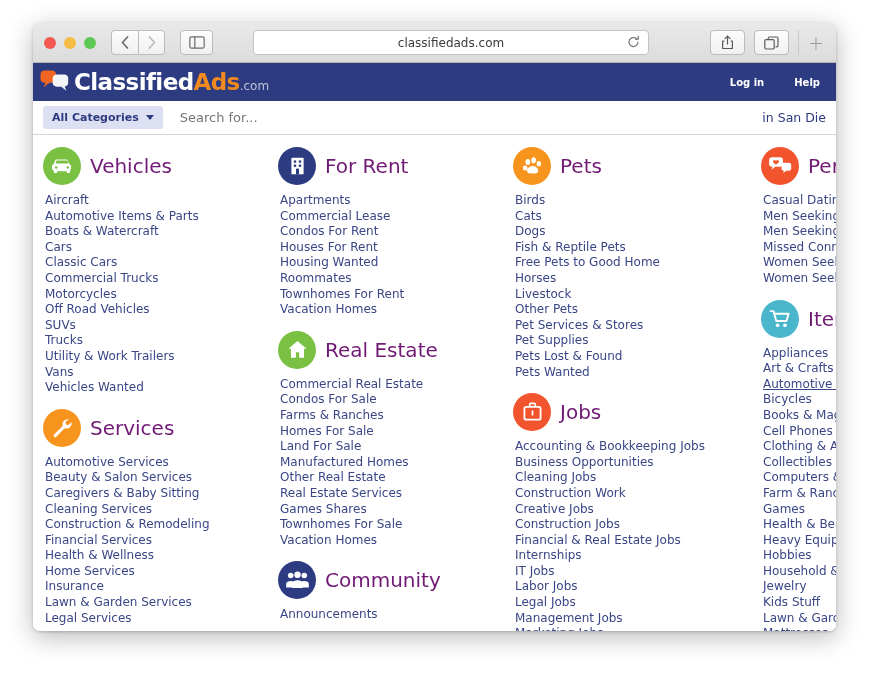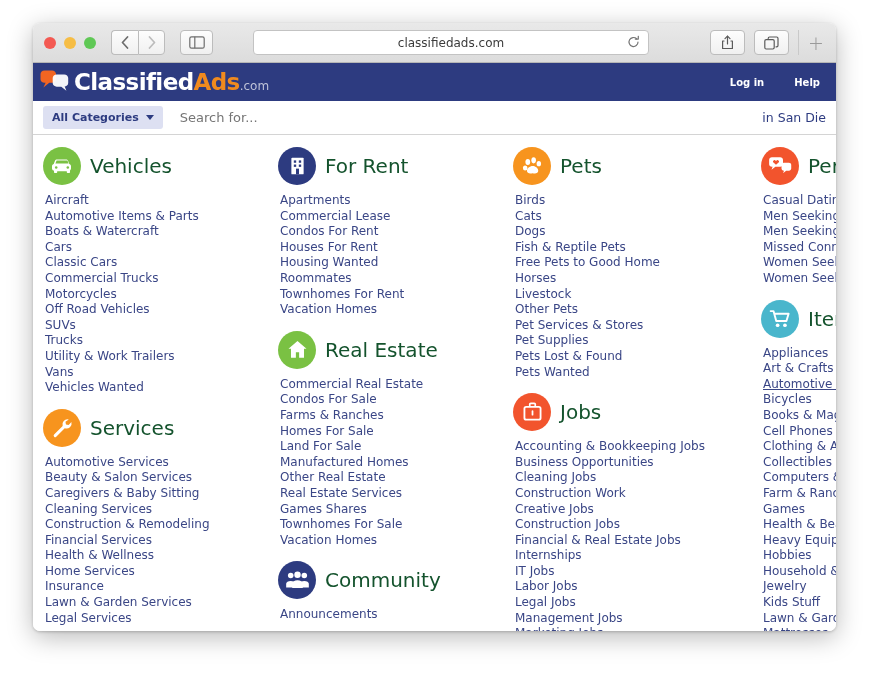--- a/index.html
+++ b/index.html
@@ -155,21 +155,21 @@
   .cat-head {
     display: flex; align-items: center; gap: 9px;
     margin-bottom: 7px;
   }
   .cat-icon {
     width: 38px; height: 38px; border-radius: 50%;
     display: flex; align-items: center; justify-content: center;
     flex: 0 0 38px;
   }
   .cat-title {
-    font-size: 20px; color: #14532d; font-weight: normal;
+    font-size: 20px; color: #701a75; font-weight: normal;
     white-space: nowrap;
   }
   .cat-list { list-style: none; margin: 0; padding: 0 0 0 2px; }
   .cat-list li { margin: 0; padding: 0; line-height: 14.6px; }
   .cat-list a {
     font-size: 12px; color: #3a4686; text-decoration: none;
     white-space: nowrap;
   }
   .cat-list a.hovered { text-decoration: underline; }
 </style>

